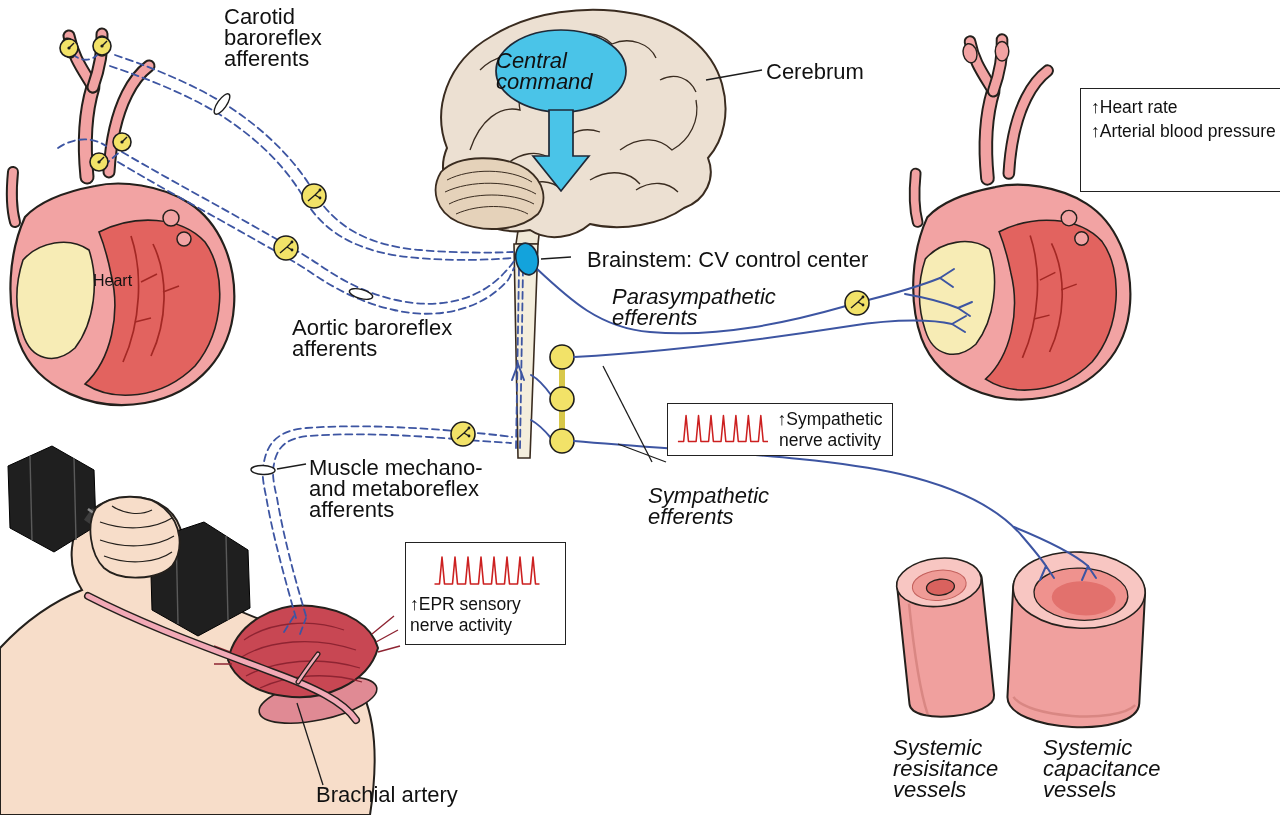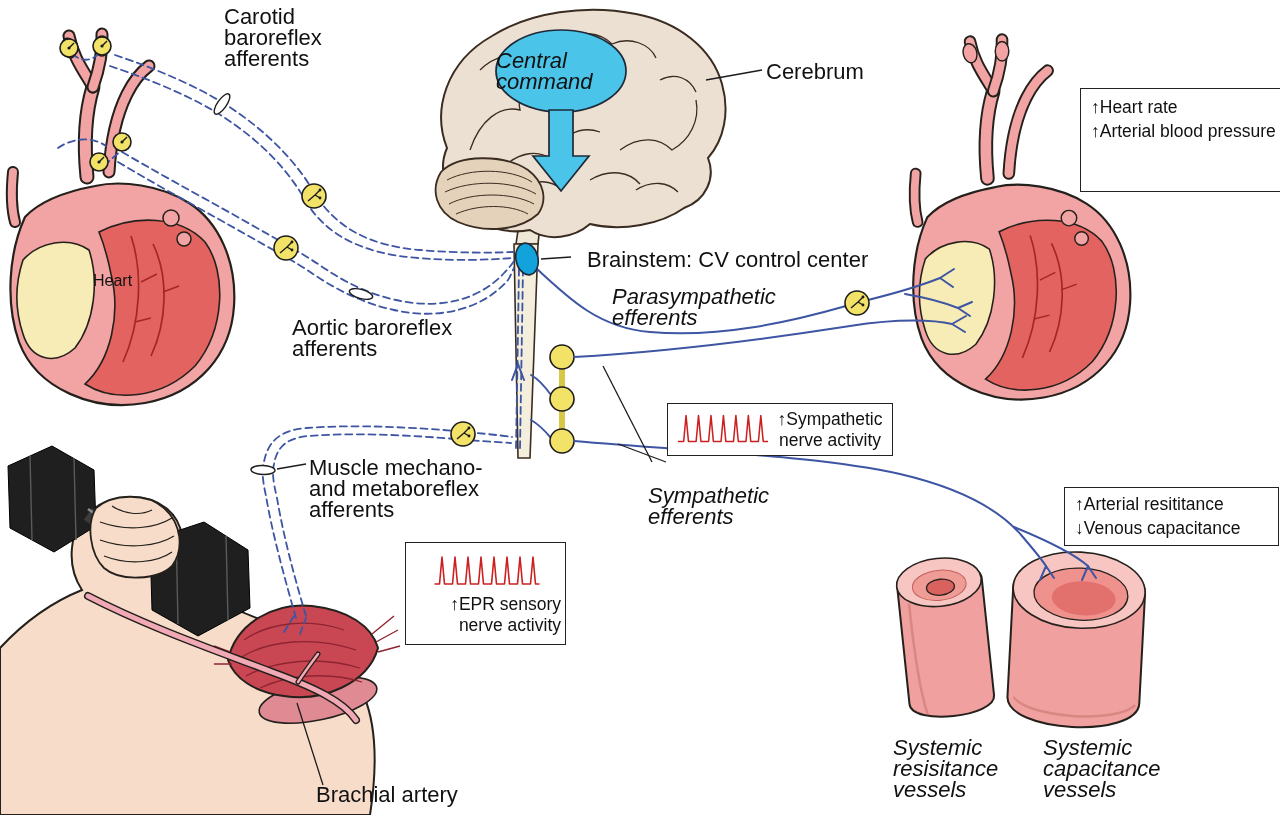--- a/index.html
+++ b/index.html
@@ -7,21 +7,21 @@
          font-family:"Liberation Sans",sans-serif;color:#111;}
   .art{position:absolute;inset:0;}
   .lbl{position:absolute;font-size:22px;line-height:21px;white-space:nowrap;}
   .lbl .ln{display:block;}
   .center{text-align:left;font-style:italic;}
   .box{position:absolute;background:#fff;border:1.6px solid #222;box-sizing:border-box;}
   .box .bline{display:block;font-size:17.5px;line-height:24px;}
   #box-symp{display:flex;align-items:center;gap:8px;padding:4px 8px;}
   #box-symp .btxt{text-align:center;font-size:17.5px;line-height:21px;flex:1;}
   #box-epr{display:flex;flex-direction:column;align-items:center;justify-content:center;gap:2px;padding:4px;}
-  #box-epr .btxt{text-align:right;font-size:17.5px;line-height:21px;}
+  #box-epr .btxt{text-align:left;font-size:17.5px;line-height:21px;}
   #box-effects{padding:6px 10px;margin-left:37px;}
   #box-vessel{padding:4px 10px;}
   .trace path{stroke:var(--spike_red,#cc2020);fill:none;stroke-width:1.6;stroke-linejoin:round;}
   
   .nerve{stroke:var(--nerve_blue,#3d55a2);fill:none;stroke-width:2;stroke-linecap:round;}
   .dash{stroke-dasharray:7 4.5;stroke-width:1.8;}
   .node{fill:var(--node_yellow,#f2e268);stroke:#1c1c1c;stroke-width:1.6;}
   .marker{fill:#ffffff;stroke:#1c1c1c;stroke-width:1.4;}
   .ptr{stroke:#1c1c1c;stroke-width:1.3;fill:none;}
   .ink{stroke:#24201c;fill:none;}
@@ -332,18 +332,14 @@
   <div class="box" id="box-epr" style="left:405px;top:542px;width:161px;height:103px;">
     <svg class="trace" width="110" height="40" viewBox="0 0 107 40">
       <path d="M2,32 h5 l2.5,-27 l2.5,27 h8 l2.5,-27 l2.5,27 h8 l2.5,-27 l2.5,27 h8 l2.5,-27 l2.5,27 h8 l2.5,-27 l2.5,27 h8 l2.5,-27 l2.5,27 h8 l2.5,-27 l2.5,27 h8 l2.5,-27 l2.5,27 h4"></path>
     </svg>
     <div class="btxt">
       <span class="ln">↑EPR sensory</span>
       <span class="ln">nerve activity</span>
     </div>
   </div>
 
-  <div class="box" id="box-vessel" style="left:1064px;top:487px;width:215px;height:59px;">
-    <span class="bline">↑Arterial resititance</span>
-    <span class="bline">↓Venous capacitance</span>
-  </div>
 
 </div>
 
 </body></html>

